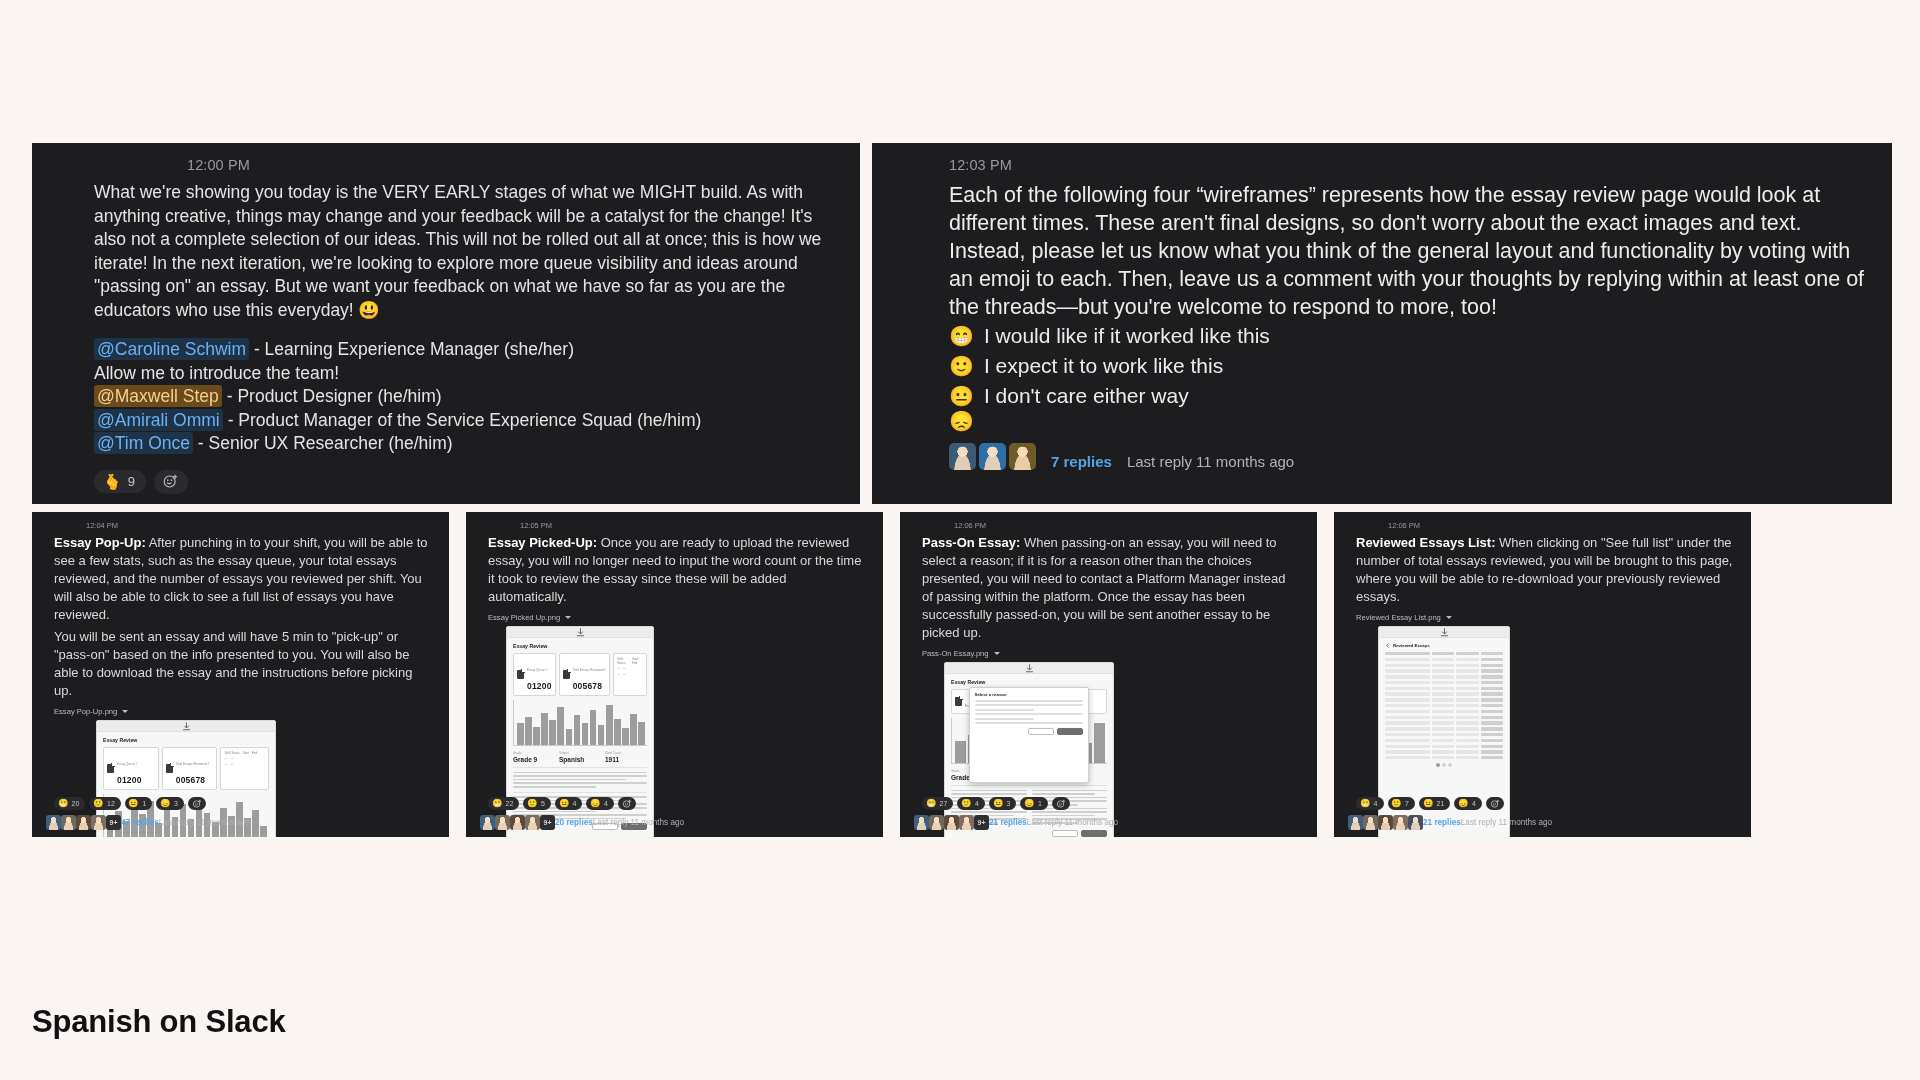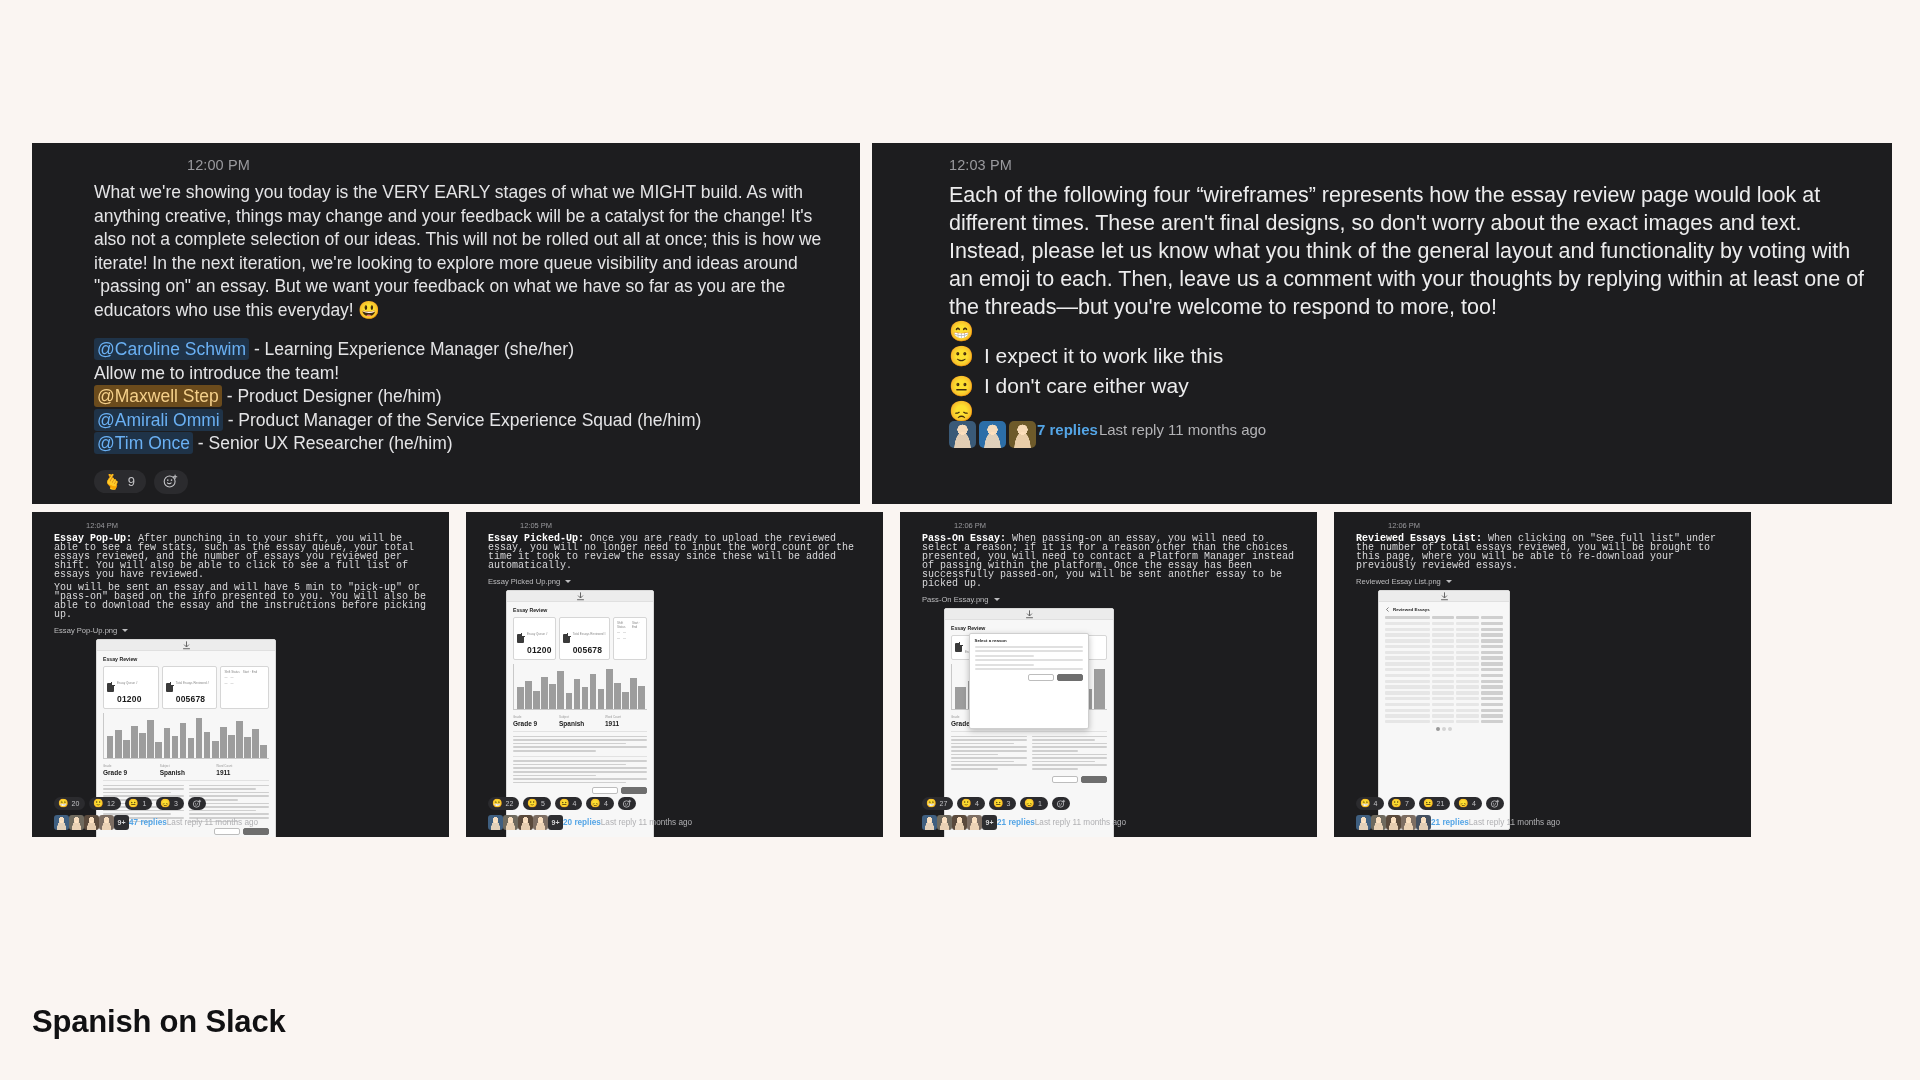--- a/index.html
+++ b/index.html
@@ -101,22 +101,23 @@
     justify-content: center;
     background: #2b2b2e;
     border-radius: 14px;
     width: 34px; height: 24px;
   }
   .add-reaction svg { display: block; }
 
   
   .thread-row {
     display: flex;
-    align-items: flex-start;
-    gap: 1px;
+    align-items: flex-end;
+    gap: 15px;
+    margin-top: 12px;
   }
   .avatars { display: flex; gap: 3px; }
   .av {
     width: 27px; height: 27px;
     border-radius: 5px;
     background: #4a5b6e;
     position: relative;
     overflow: hidden;
     flex: none;
   }
@@ -157,26 +158,25 @@
     position: relative;
     overflow: hidden;
   }
   .t-time {
     font-size: 7.5px;
     color: #9a9a9e;
     margin-left: 32px;
     margin-bottom: 4px;
   }
   .t-text {
-    font-size: 10px;
-    line-height: 9px;
+    font-size: 13px;
+    line-height: 18px;
     color: #d9d9db;
     font-weight: 300;
     padding-right: 8px;
-    font-family: Liberation Mono, monospace;
   }
   .t-text b { font-weight: 700; color: #ffffff; }
   .t-file {
     font-size: 7.6px;
     color: #bdbdbf;
     margin-top: 7px;
     margin-bottom: 4px;
     display: flex; align-items: center; gap: 5px;
   }
   .caret {
@@ -288,21 +288,21 @@
     padding: 2px 6px 2px 4px;
     font-size: 7px; color: #c3c3c6;
   }
   .t-pill .e { font-size: 8.5px; line-height: 1; }
   .t-add {
     display:inline-flex; align-items:center; justify-content:center;
     background:#2b2b2e; border-radius:9px; width:18px; height:13px;
   }
   .t-thread {
     display: flex; align-items: center; gap: 0;
-    position: absolute; left: 22px; bottom: 7px;
+    position: absolute; left: 14px; bottom: 7px;
   }
   .t-av { width: 15px; height: 15px; border-radius: 3px; flex:none; overflow:hidden; position:relative; }
   .t-av::before{
     content:""; position:absolute; inset:0;
     background:
       radial-gradient(circle at 50% 33%, rgba(255,228,196,.95) 0 22%, transparent 23%),
       radial-gradient(ellipse at 50% 108%, rgba(255,228,196,.85) 0 44%, transparent 46%);
   }
   .t-av.c1{background:#3f5f80}.t-av.c2{background:#6f6a5e}.t-av.c3{background:#5a4a3c}
   .t-av.c4{background:#7d6e63}.t-av.c5{background:#455060}
@@ -371,20 +371,21 @@
       </div>
     </div>
 
     <div class="slack-card card-b">
       <div class="time">12:03 PM</div>
       <div class="body-b">
         <div class="big-line">Each of the following four “wireframes” represents how the essay review page would look at different times. These aren't final designs, so don't worry about the exact images and text. Instead, please let us know what you think of the general layout and functionality by voting with an emoji to each. Then, leave us a comment with your thoughts by replying within at least one of the threads—but you're welcome to respond to more, too!</div>
 
         <div class="vote-line">
           <span class="vote-emoji">😁</span>
+          <span>I would like if it worked like this</span>
         </div>
         <div class="vote-line">
           <span class="vote-emoji">🙂</span>
           <span>I expect it to work like this</span>
         </div>
         <div class="vote-line">
           <span class="vote-emoji">😐</span>
           <span>I don't care either way</span>
         </div>
         <div class="vote-line">

